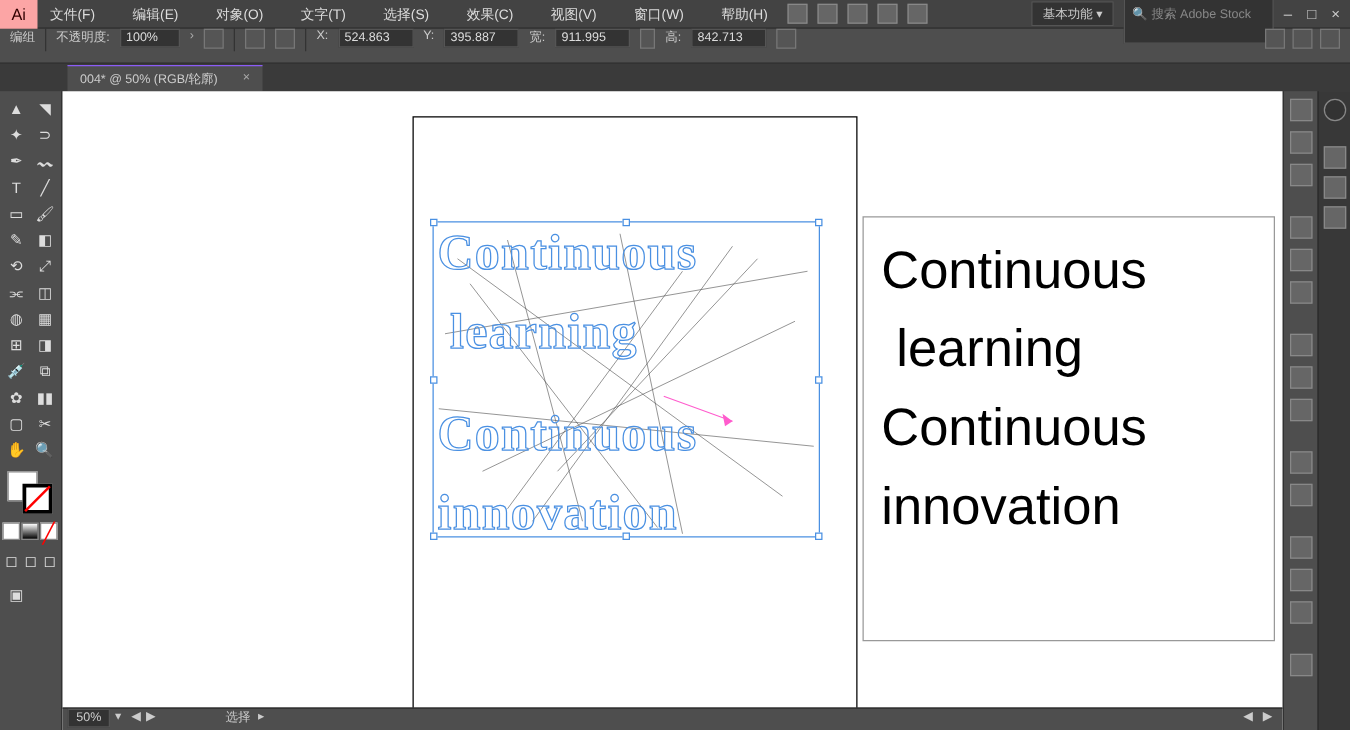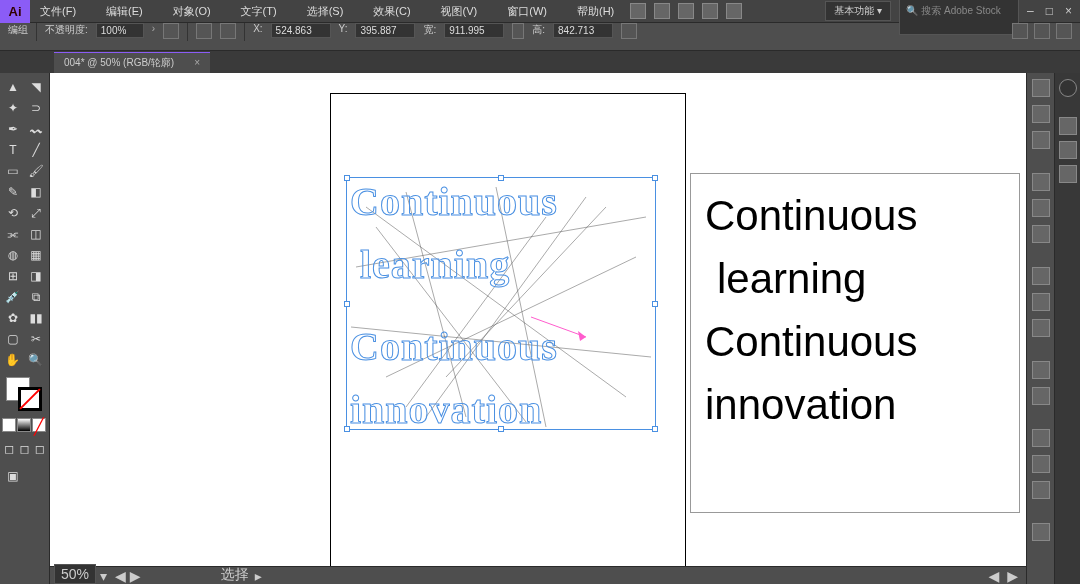--- a/index.html
+++ b/index.html
@@ -1,18 +1,18 @@
 <!DOCTYPE html>
 <html><head>
 <meta charset="utf-8">
 <style>
 *{margin:0;padding:0;box-sizing:border-box;font-family:sans-serif;user-select:none}
 body{width:1080px;height:584px;background:#434343;overflow:hidden;position:relative}
 .menubar{height:23px;background:#434343;display:flex;align-items:center;font-size:11px;color:#ddd;border-bottom:1px solid #2a2a2a}
-.ai-logo{width:30px;height:23px;background:#8b5cf6;color:#310000;display:flex;align-items:center;justify-content:center;font-weight:bold;font-size:13px}
+.ai-logo{width:30px;height:23px;background:#fca5a5;color:#310000;display:flex;align-items:center;justify-content:center;font-weight:normal;font-size:13px}
 .menu-items{display:flex;gap:18px;margin-left:4px}
 .menu-items span{padding:3px 6px;cursor:pointer}
 .menu-right{margin-left:auto;display:flex;align-items:center;gap:8px;padding-right:8px}
 .menu-icons{display:flex;gap:8px;padding:0 10px}
 .menu-icons div{width:16px;height:16px;background:#666;border:1px solid #888}
 .workspace-sel{background:#333;padding:2px 8px;font-size:10px;color:#ccc;border:1px solid #555}
 .search-box{background:#333;padding:16px 6px;font-size:10px;color:#888;width:120px;border:1px solid #555}
 .win-controls{display:flex;gap:12px;color:#ccc;font-size:12px}
 .controlbar{height:28px;background:#4e4e4e;display:flex;align-items:flex-start;font-size:10px;color:#ccc;border-bottom:1px solid #2a2a2a;padding:0 8px;gap:8px}
 .cb-label{color:#ccc}
@@ -36,21 +36,21 @@
 .color-sw{width:14px;height:14px;border:1px solid #888}
 .draw-mode{margin-top:6px;display:flex;gap:1px}
 .canvas-area{flex:1;background:#fff;position:relative;overflow:hidden}
 .artboard{position:absolute;left:280px;top:20px;width:356px;height:500px;border:1px solid #000}
 .sel-box{position:absolute;left:296px;top:104px;width:310px;height:253px;border:1px solid #4a90e2}
 .sel-handle{position:absolute;width:6px;height:6px;background:#fff;border:1px solid #4a90e2}
 .artwork-text{position:absolute;font-family:Georgia,serif;font-weight:bold;font-size:40px;color:#4a90e2;letter-spacing:1px;-webkit-text-stroke:1px #4a90e2;-webkit-text-fill-color:transparent}
 .lines-overlay{position:absolute;left:296px;top:104px;width:310px;height:253px;pointer-events:none}
 .ref-panel{position:absolute;left:640px;top:100px;width:330px;height:340px;border:1px solid #999;background:rgba(255,255,255,0.95)}
 .ref-text{font-family:Georgia,serif;font-size:42px;color:#000;padding:10px 14px;line-height:1.5}
-.statusbar{position:absolute;bottom:0;left:50px;right:54px;height:18px;background:#4e4e4e;display:flex;align-items:flex-end;font-size:14px;color:#ccc;border-top:1px solid #2a2a2a}
+.statusbar{position:absolute;bottom:0;left:50px;right:54px;height:18px;background:#4e4e4e;display:flex;align-items:flex-start;font-size:10px;color:#ccc;border-top:1px solid #2a2a2a}
 .zoom-sel{background:#333;padding:1px 6px;margin-left:4px;border:1px solid #555}
 .sb-arrows{display:flex;gap:4px;margin-left:8px}
 .sb-right{margin-left:auto;display:flex;gap:8px;padding-right:8px}
 .panel-strip{width:28px;background:#4e4e4e;border-left:1px solid #2a2a2a;display:flex;flex-direction:column;gap:8px;padding:6px 4px;align-items:center}
 .panel-icon{width:18px;height:18px;background:#666;border:1px solid #888;cursor:pointer}
 .panel-right{width:26px;background:#383838;border-left:1px solid #2a2a2a;display:flex;flex-direction:column;gap:6px;padding:6px 3px;align-items:center}
 .panel-sep{height:8px}
 .watermark{position:absolute;right:30px;bottom:30px;color:rgba(255,255,255,0.4);font-size:18px;display:flex;align-items:center;gap:6px}
 .wm-icon{width:20px;height:16px;border:1px solid rgba(255,255,255,0.4);border-radius:3px}
 </style>
@@ -280,19 +280,19 @@
   </div>
 </div>
 
 <div class="statusbar">
   <span class="zoom-sel">50%</span>
   <span style="margin-left:4px">▾</span>
   <div class="sb-arrows">
     <span>◀</span>
     <span>▶</span>
   </div>
-  <span style="margin-left:80px">选择</span>
+  <span style="margin-left:56px">选择</span>
   <span style="margin-left:6px">▸</span>
   <div class="sb-right">
     <span>◀</span>
     <span>▶</span>
   </div>
 </div>
 
 </body></html>

